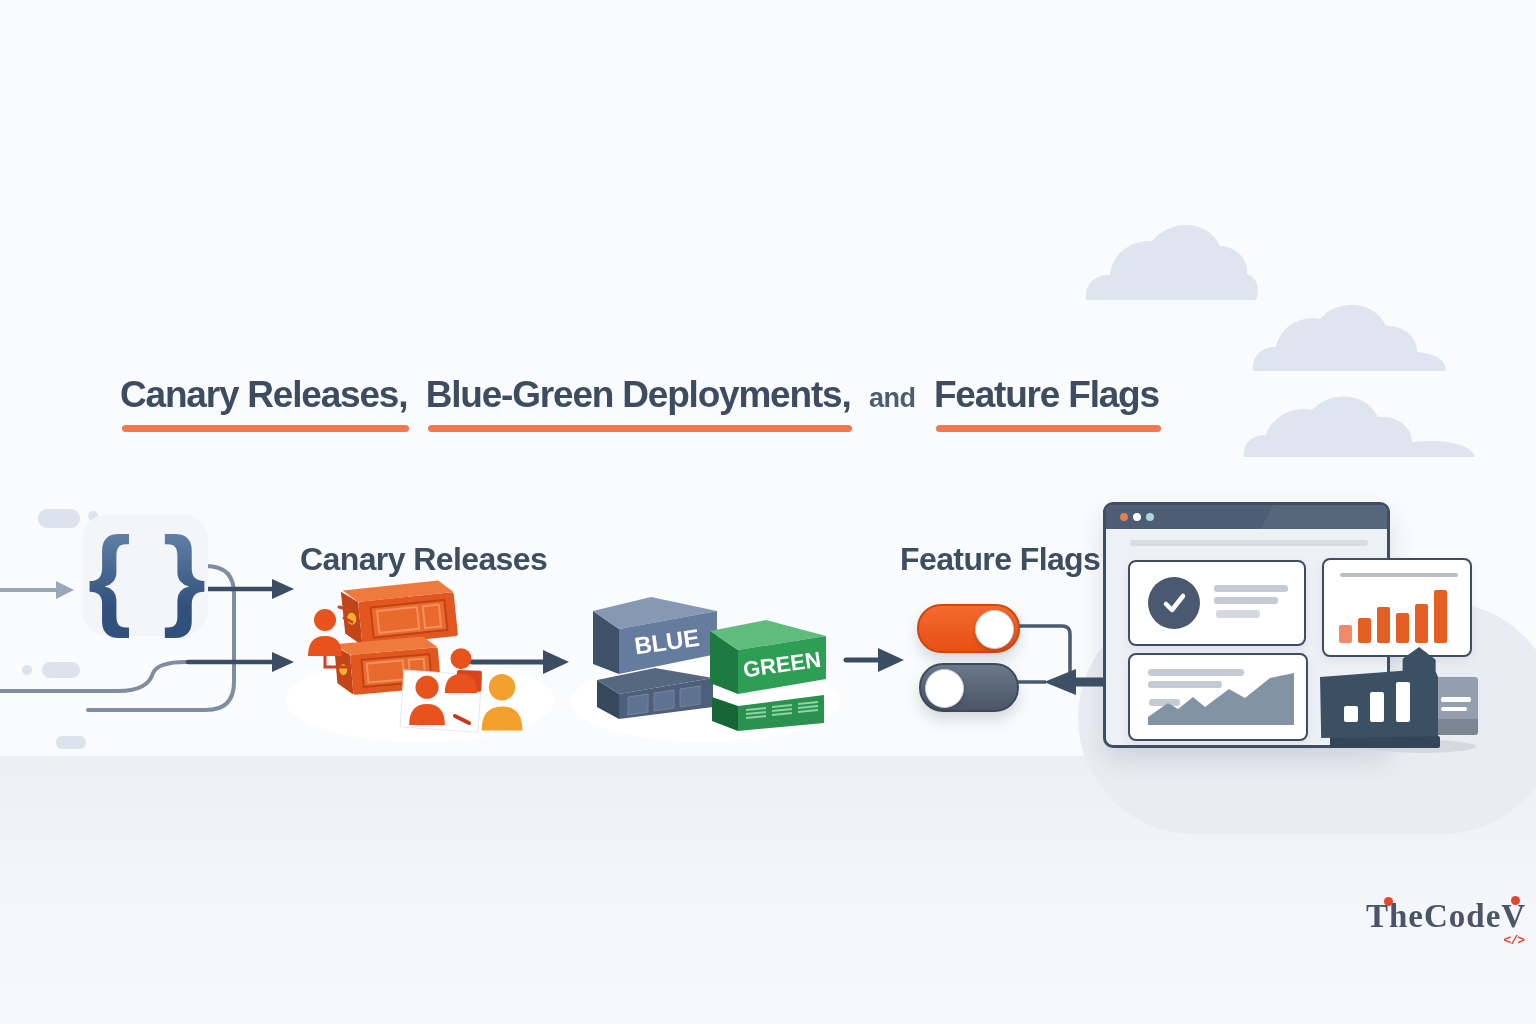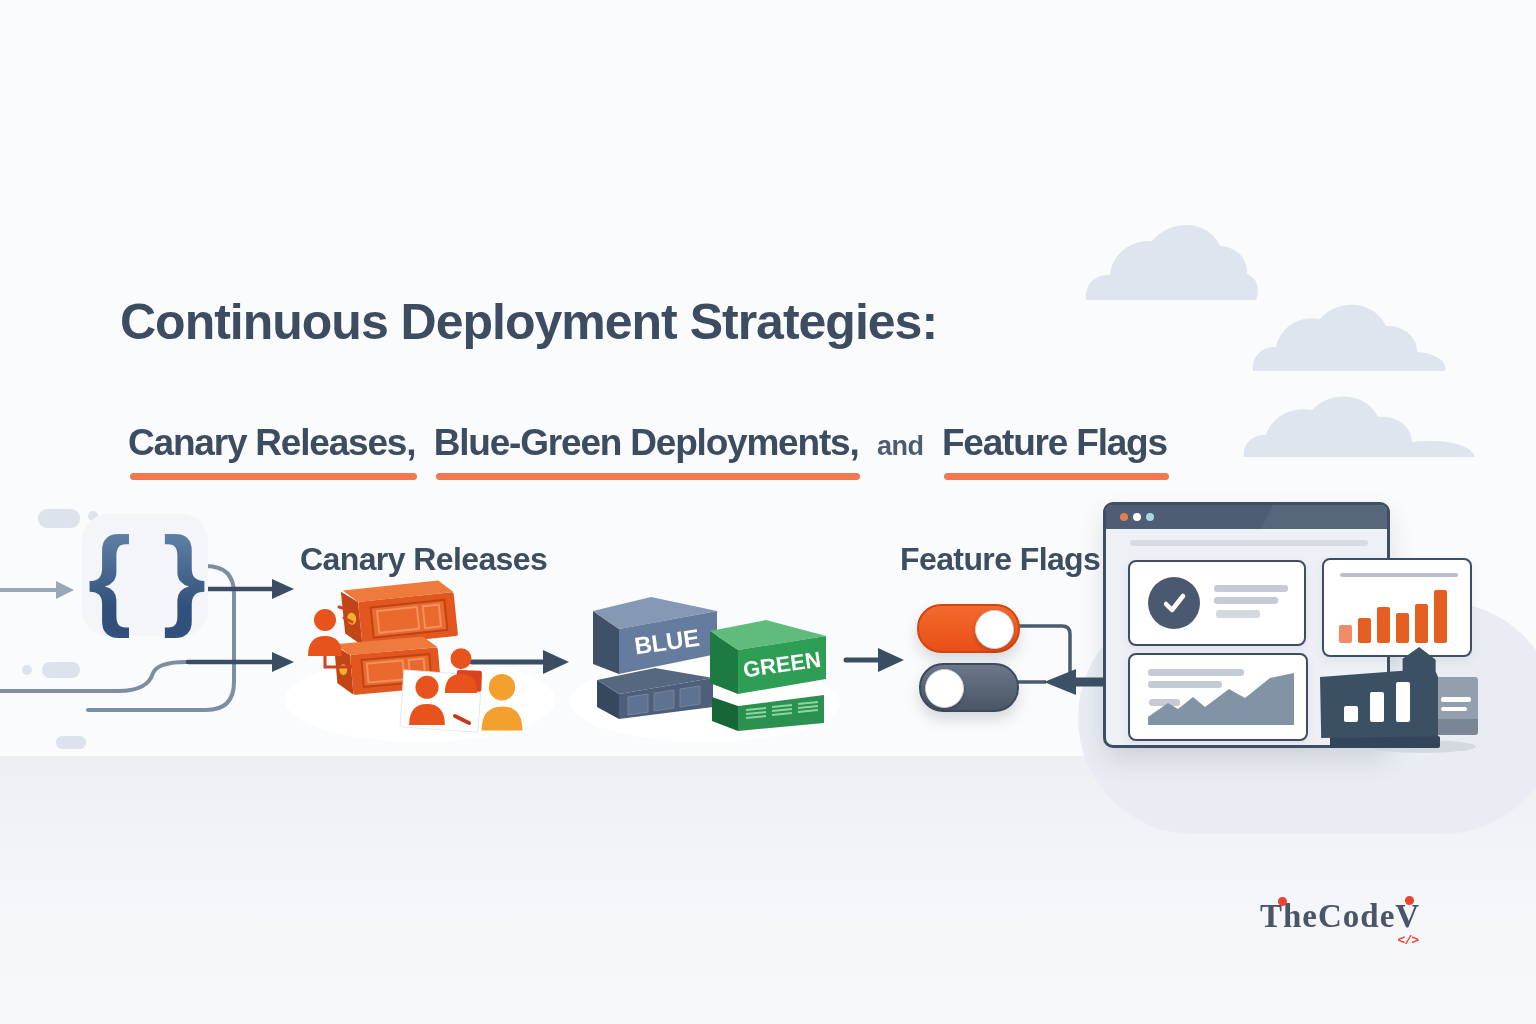--- a/index.html
+++ b/index.html
@@ -9,21 +9,21 @@
   }
   
   .bottom-band{position:absolute;left:0;top:756px;width:1536px;height:268px;
     background:linear-gradient(180deg,#edeff3 0%,#f5f6f9 55%,#f7f8fa 100%);}
   .right-blob{position:absolute;left:1078px;top:602px;width:480px;height:232px;
     border-radius:116px;background:#e9edf3;}
   svg.layer{position:absolute;left:0;top:0;}
   
   .title{position:absolute;left:120px;top:293px;font-size:50px;font-weight:700;
     letter-spacing:-1px;color:#3d4c61;white-space:nowrap;}
-  .subtitle{position:absolute;left:128px;top:374px;white-space:nowrap;color:#3d4c61;margin-top:48px;}
+  .subtitle{position:absolute;left:120px;top:374px;white-space:nowrap;color:#3d4c61;}
   .subtitle .seg{position:relative;display:inline-block;font-size:37px;font-weight:700;
     letter-spacing:-1.2px;margin-right:14px;}
   .subtitle .seg.small{font-size:27px;font-weight:700;color:#4c5d72;letter-spacing:-0.5px;}
   .subtitle .ul{position:absolute;left:2px;right:-2px;bottom:-16px;height:7px;
     border-radius:4px;background:#f0794f;}
   
   .braces-tile{position:absolute;left:82px;top:514px;width:126px;height:122px;
     border-radius:26px;background:#f3f5f9;}
   .braces{position:absolute;left:84px;top:516px;width:126px;height:122px;
     display:flex;align-items:center;justify-content:center;
@@ -81,21 +81,21 @@
   .badge-shadow{position:absolute;left:1368px;top:740px;width:108px;height:13px;
     border-radius:50%;background:#ccd2da;opacity:.75;}
   .pedestal{position:absolute;left:1330px;top:736px;width:110px;height:12px;
     border-radius:2px;background:#334659;}
   .badge{position:absolute;left:1320px;top:647px;width:118px;height:91px;}
   .badge .shape{position:absolute;left:0;top:0;width:100%;height:100%;background:#3c5064;
     clip-path:polygon(0% 33%,70% 26%,70% 13%,84% 0%,98% 14%,98% 27%,100% 33%,100% 98%,1% 100%);}
   .bars-white{left:24px;bottom:16px;gap:12px;}
   .bars-white .bar{width:14px;border-radius:2px;background:#ffffff;}
   
-  .logo{position:absolute;left:1260px;top:898px;width:160px;height:56px;}
+  .logo{position:absolute;left:1366px;top:898px;width:160px;height:56px;}
   .logo-text{font-family:"Liberation Serif",serif;font-weight:700;font-size:33px;
     color:#4a5568;letter-spacing:1px;white-space:nowrap;}
   .logo-dot{position:absolute;width:9px;height:9px;border-radius:50%;background:#e8432c;}
   .logo-dot1{left:18px;top:-1px;}
   .logo-dot2{right:6px;top:-2px;}
   .logo-code{position:absolute;right:2px;top:35px;font-family:"Liberation Mono",monospace;
     font-size:13px;font-weight:700;color:#e8432c;letter-spacing:-1px;}
 </style>
 </head>
 <body>
@@ -224,21 +224,20 @@
             <line x1="772" y1="711" x2="792" y2="709"></line>
             <line x1="772" y1="715" x2="792" y2="713"></line>
           <line x1="798" y1="704" x2="818" y2="702"></line>
             <line x1="798" y1="708" x2="818" y2="706"></line>
             <line x1="798" y1="712" x2="818" y2="710"></line>
         </g>
       </g>
     </g>
   </svg>
 
-  <div class="title">Continuous Deployment Strategies:</div>
   <div class="subtitle">
     <span class="seg"><span>Canary Releases,</span><i class="ul"></i></span>
     <span class="seg"><span>Blue-Green Deployments,</span><i class="ul"></i></span>
     <span class="seg small"><span>and</span></span>
     <span class="seg"><span>Feature Flags</span><i class="ul"></i></span>
   </div>
 
   <div class="braces-tile"></div>
   <div class="braces">{ }</div>
 

